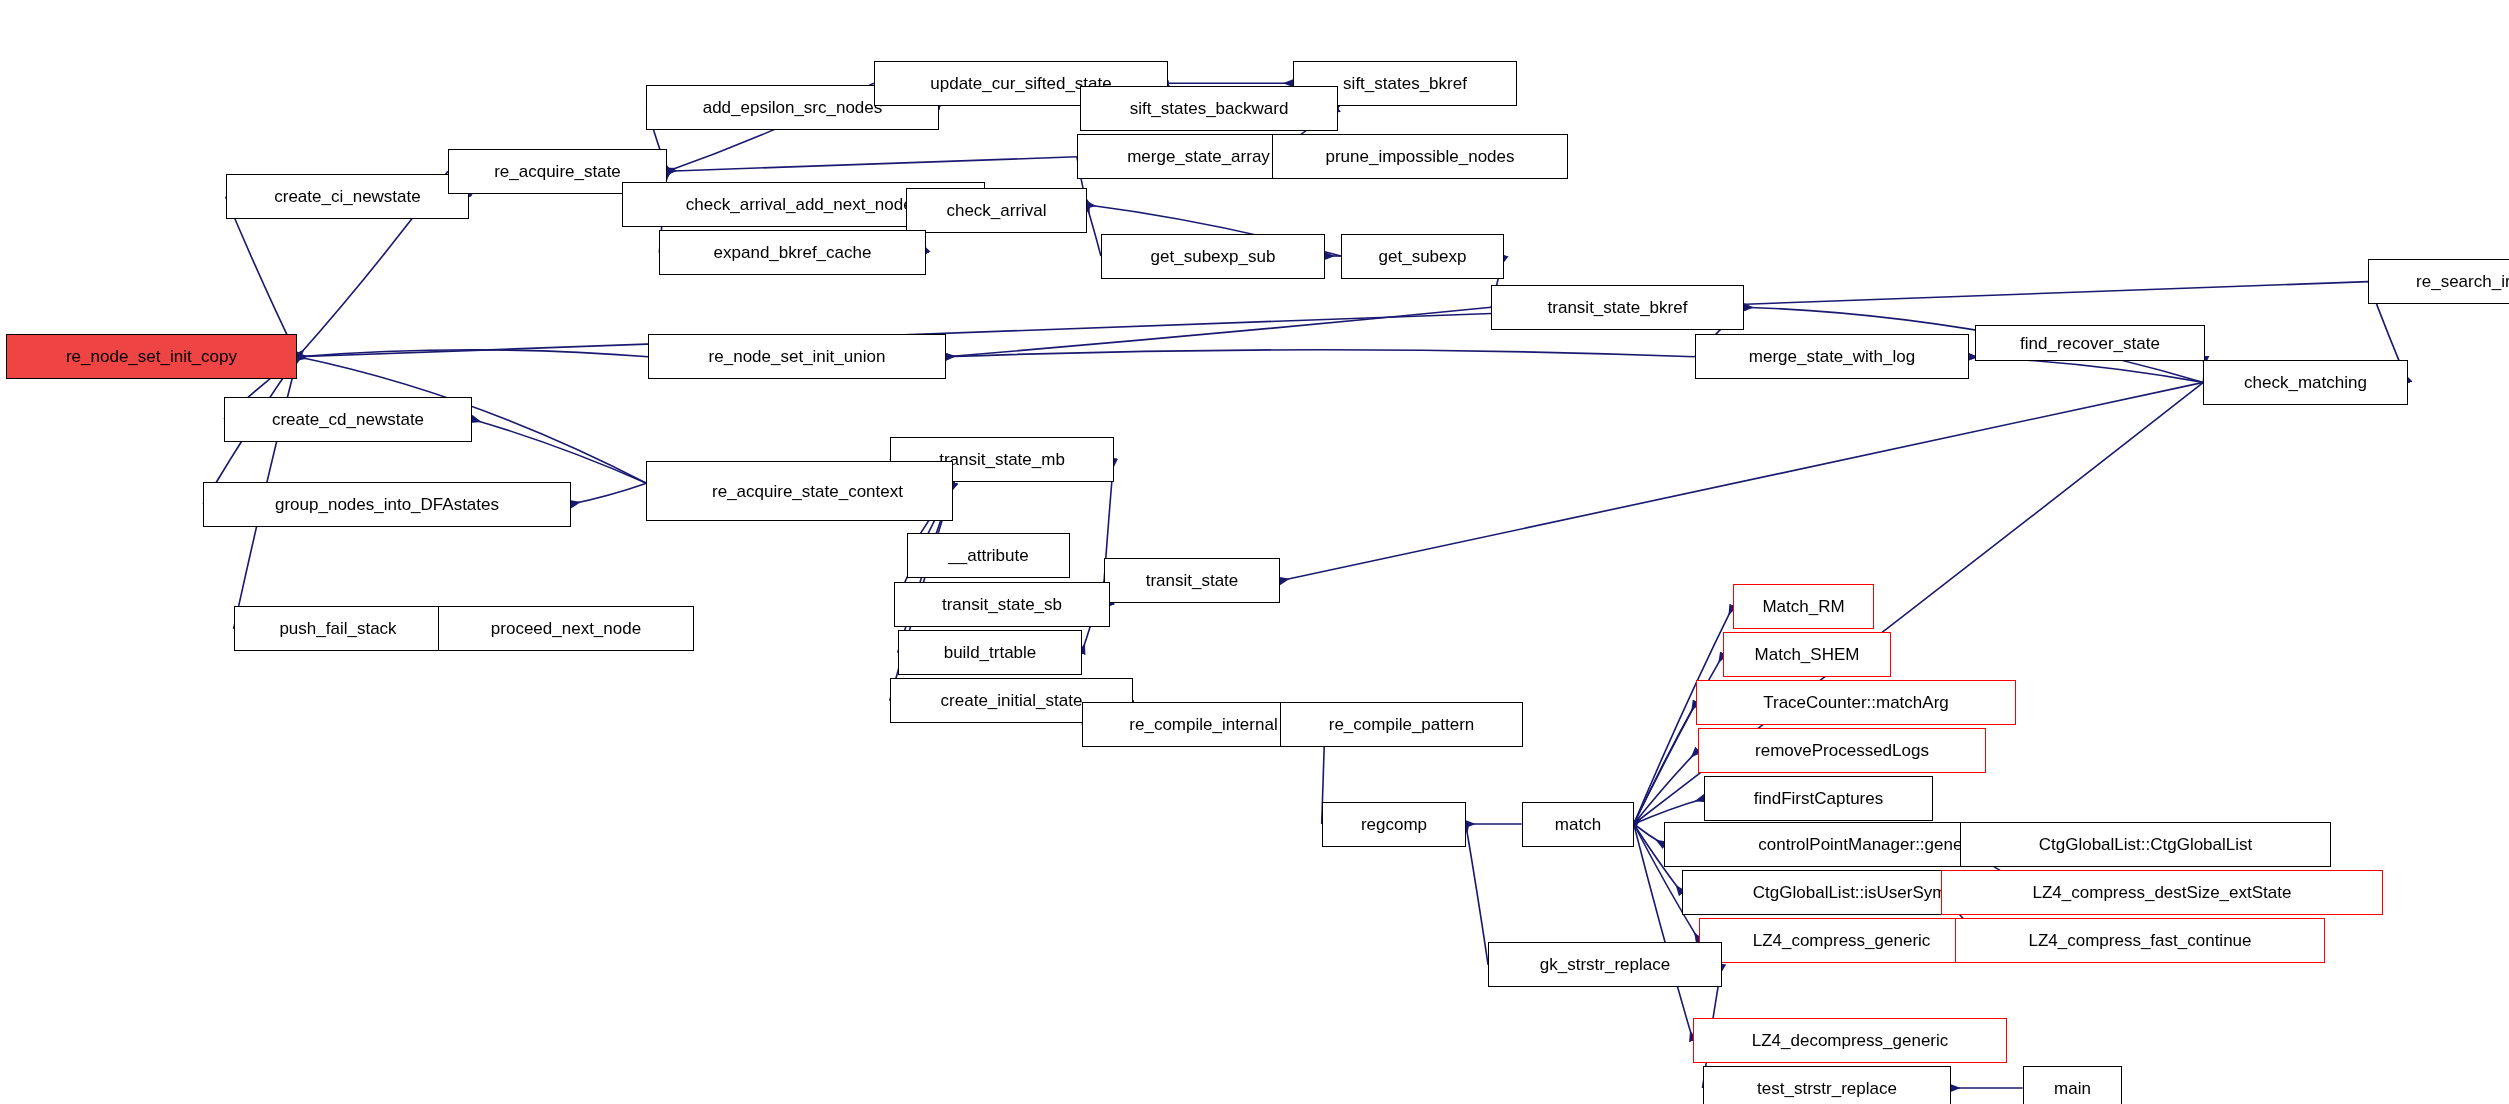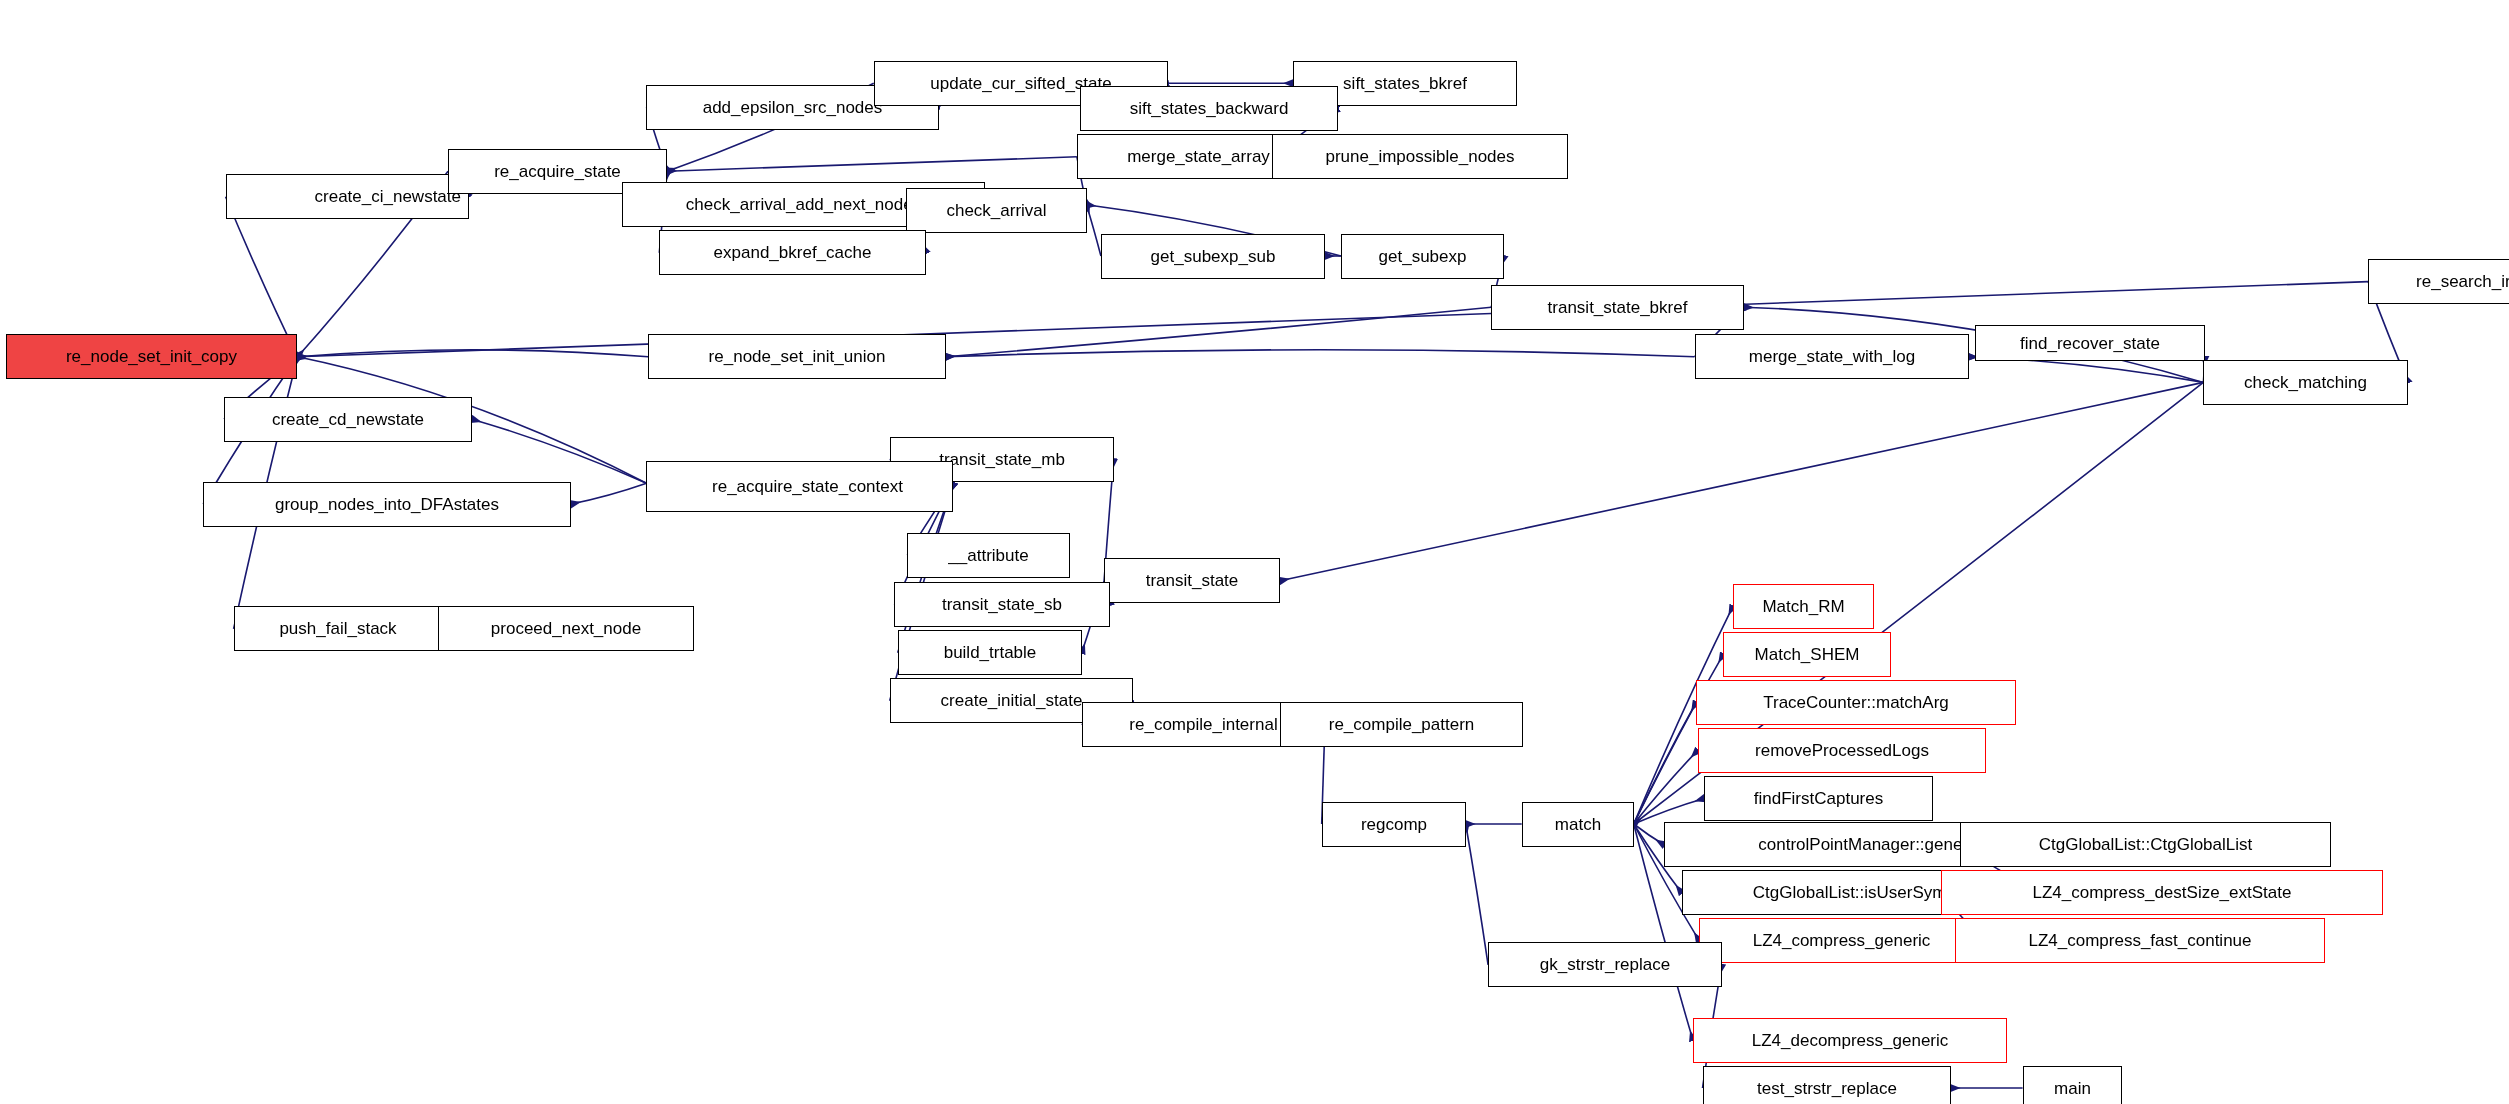--- a/index.html
+++ b/index.html
@@ -128,21 +128,21 @@
         <path d="M1702.5,1088.0 Q1712.1,1022.0 1721.7,964.8" marker-end="url(#arrow)"></path>
         <path d="M2022.6,1088.0 Q1986.6,1088.0 1950.6,1088.0" marker-end="url(#arrow)"></path>
         <path d="M233.6,628.8 Q265.6,483.0 297.6,356.8" marker-end="url(#arrow)"></path>
         <path d="M438.4,628.8 Q440.0,628.8 441.6,628.8" marker-end="url(#arrow)"></path>
       </g>
   </svg>
   <div id="node-layer">
       <div class="node root" style="left: 6px; top: 334px; width: 291px; height: 45px;">
         <span>re_node_set_init_copy</span>
       </div>
-      <div class="node" style="left: 226px; top: 174px; width: 243px; height: 45px; justify-content: flex-end;">
+      <div class="node" style="left: 226px; top: 174px; width: 243px; height: 45px;">
         <span>create_ci_newstate</span>
       </div>
       <div class="node" style="left: 448px; top: 149px; width: 219px; height: 45px;">
         <span>re_acquire_state</span>
       </div>
       <div class="node" style="left: 646px; top: 85px; width: 293px; height: 45px;">
         <span>add_epsilon_src_nodes</span>
       </div>
       <div class="node" style="left: 874px; top: 61px; width: 294px; height: 45px;">
         <span>update_cur_sifted_state</span>
@@ -191,21 +191,21 @@
       </div>
       <div class="node" style="left: 2203px; top: 360px; width: 205px; height: 45px;">
         <span>check_matching</span>
       </div>
       <div class="node" style="left: 224px; top: 397px; width: 248px; height: 45px;">
         <span>create_cd_newstate</span>
       </div>
       <div class="node" style="left: 890px; top: 437px; width: 224px; height: 45px;">
         <span>transit_state_mb</span>
       </div>
-      <div class="node" style="left: 646px; top: 461px; width: 307px; height: 51px; padding-left: 16px;">
+      <div class="node" style="left: 646px; top: 461px; width: 307px; height: 60px; padding-left: 16px;">
         <span>re_acquire_state_context</span>
       </div>
       <div class="node" style="left: 203px; top: 482px; width: 368px; height: 45px;">
         <span>group_nodes_into_DFAstates</span>
       </div>
       <div class="node" style="left: 907px; top: 533px; width: 163px; height: 45px;">
         <span>__attribute</span>
       </div>
       <div class="node" style="left: 1104px; top: 558px; width: 176px; height: 45px;">
         <span>transit_state</span>

